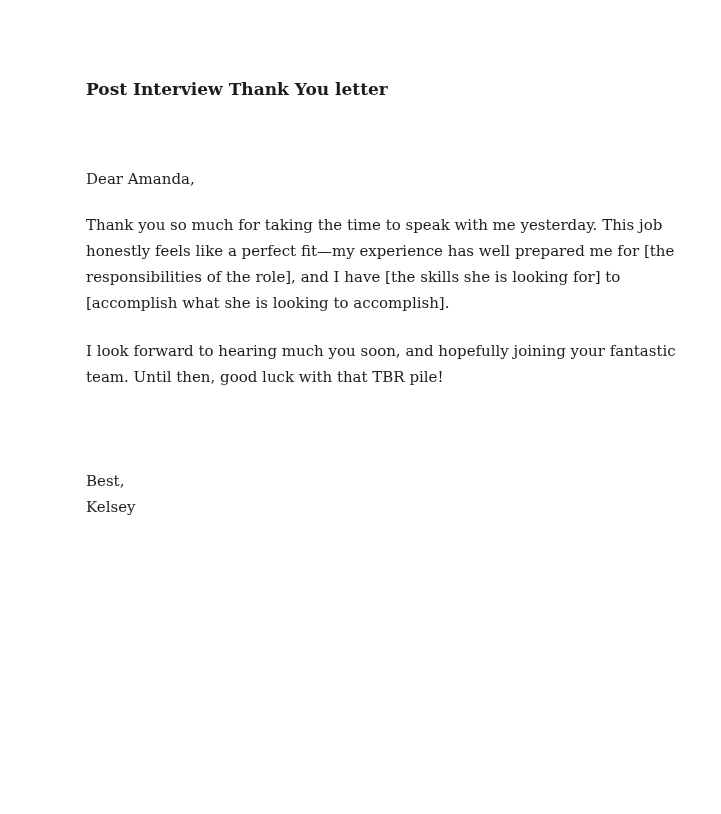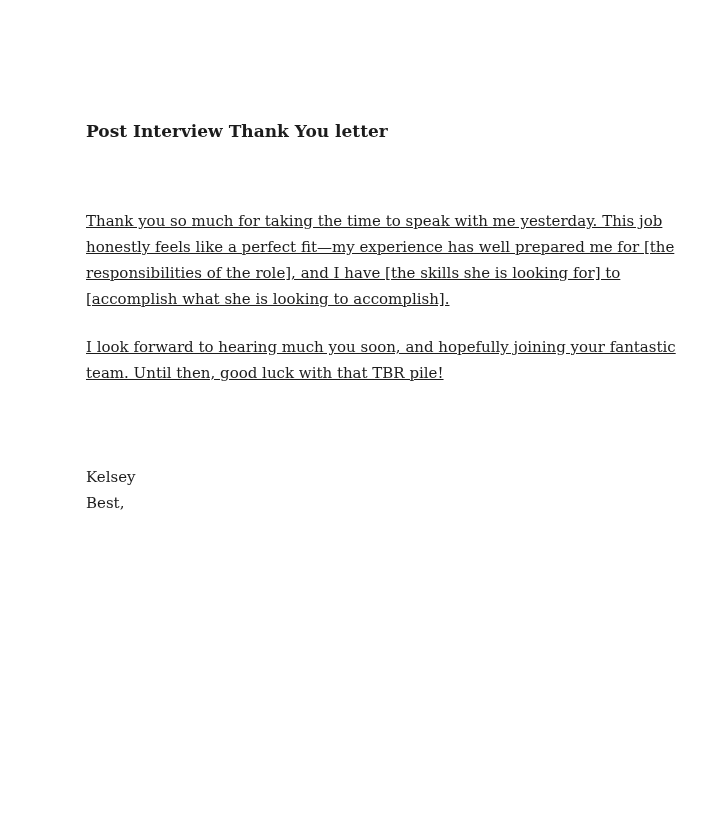--- a/index.html
+++ b/index.html
@@ -9,64 +9,64 @@
   body {
     width: 721px;
     height: 814px;
     background: #ffffff;
     overflow: hidden;
   }
   .page {
     box-sizing: border-box;
     width: 721px;
     height: 814px;
-    padding: 118px 36px 0 86px;
+    padding: 76px 36px 0 86px;
     color: #1c1c1c;
     font-family: "DejaVu Serif", "Liberation Serif", serif;
     font-size: 15px;
     line-height: 26px;
   }
   .letter-title {
     font-size: 17px;
     font-weight: 700;
     line-height: 26px;
     margin: 0 0 64px 0;
   }
   .salutation {
     margin: 0 0 20px 0;
     white-space: pre-line;
   }
   .paragraph {
     margin: 0 0 22px 0;
     white-space: pre-line;
-    text-decoration: underline;
   }
   .closing-block {
     margin-top: 78px;
   }
   .closing-line {
     white-space: pre-line;
   }
 </style>
 </head>
 <body>
 
 <div class="page">
 
   <div class="letter-title">Post Interview Thank You letter</div>
 
+  <div class="salutation">Dear Amanda,</div>
 
   <div class="paragraph">Thank you so much for taking the time to speak with me yesterday. This job
 honestly feels like a perfect fit—my experience has well prepared me for [the
 responsibilities of the role], and I have [the skills she is looking for] to
 [accomplish what she is looking to accomplish].</div>
 
 
 
   <div class="paragraph">I look forward to hearing much you soon, and hopefully joining your fantastic
 team. Until then, good luck with that TBR pile!</div>
 
   <div class="closing-block">
+    <div class="closing-line">Best,</div>
     <div class="closing-line">Kelsey</div>
-    <div class="closing-line">Best,</div>
   </div>
 
 </div>
 
 </body></html>

